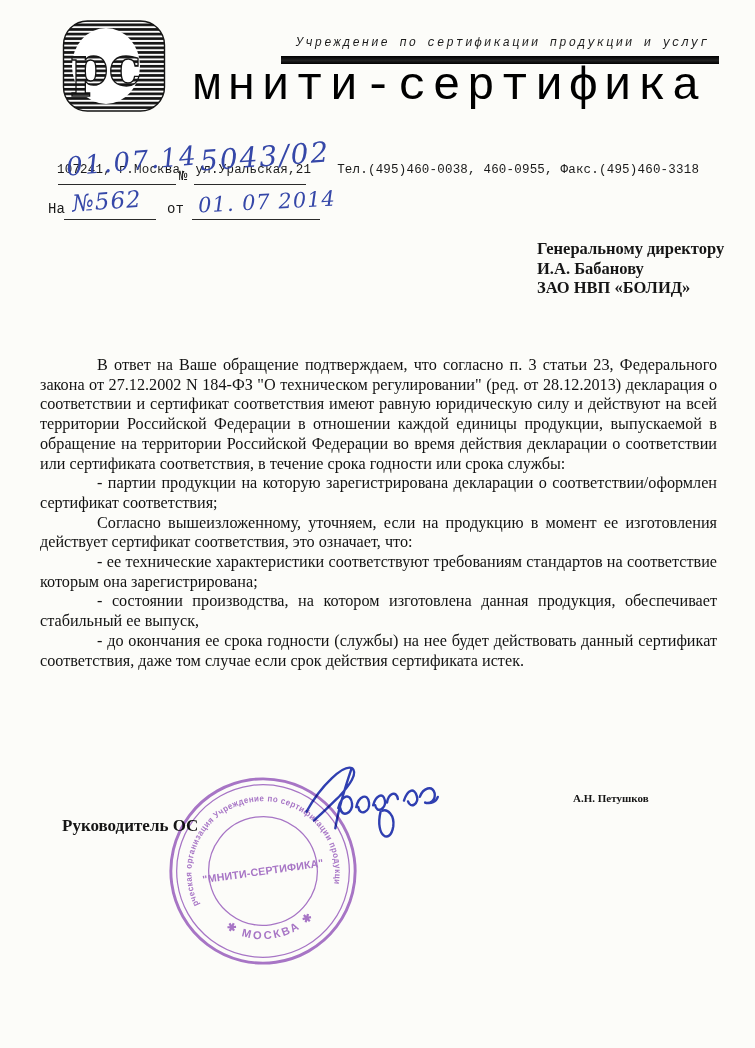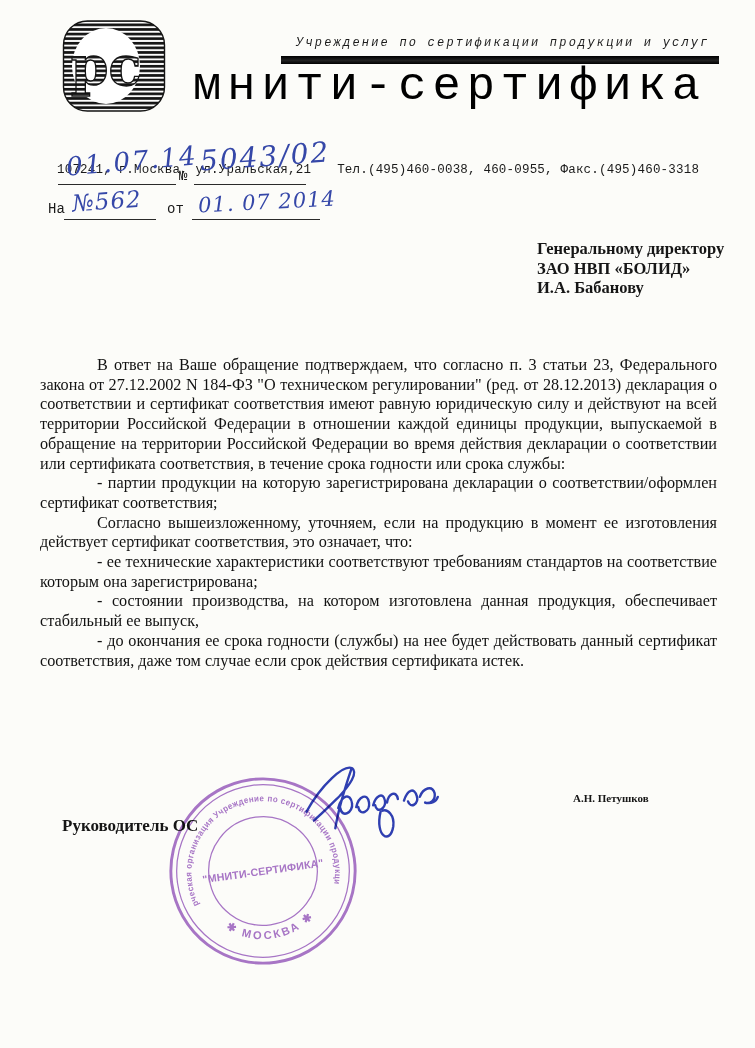--- a/index.html
+++ b/index.html
@@ -114,22 +114,22 @@
 
   <div class="printed" style="left:48px;top:201px;">На</div>
   <div class="blank" style="left:64px;top:219px;width:92px;"></div>
   <div class="hw hw-in-num">№562</div>
   <div class="printed" style="left:167px;top:201px;">от</div>
   <div class="blank" style="left:192px;top:219px;width:128px;"></div>
   <div class="hw hw-in-date">01. 07 2014</div>
 
   <div class="recipient">
     <div>Генеральному директору</div>
+    <div>И.А. Бабанову</div>
     <div>ЗАО НВП «БОЛИД»</div>
-    <div>И.А. Бабанову</div>
   </div>
 
   <div class="body-text">
     <p>В ответ на Ваше обращение подтверждаем, что согласно п. 3 статьи 23, Федерального закона от 27.12.2002 N 184-ФЗ "О техническом регулировании" (ред. от 28.12.2013) декларация о соответствии и сертификат соответствия имеют равную юридическую силу и действуют на всей территории Российской Федерации в отношении каждой единицы продукции, выпускаемой в обращение на территории Российской Федерации во время действия декларации о соответствии или сертификата соответствия, в течение срока годности или срока службы:</p>
     <p>- партии продукции на которую зарегистрирована декларации о соответствии/оформлен сертификат соответствия;</p>
     <p>Согласно вышеизложенному, уточняем, если на продукцию в момент ее изготовления действует сертификат соответствия, это означает, что:</p>
     <p>- ее технические характеристики соответствуют требованиям стандартов на соответствие которым она зарегистрирована;</p>
     <p>- состоянии производства, на котором изготовлена данная продукция, обеспечивает стабильный ее выпуск,</p>
     <p>- до окончания ее срока годности (службы) на нее будет действовать данный сертификат соответствия, даже  том случае если срок действия сертификата истек.</p>
   </div>

